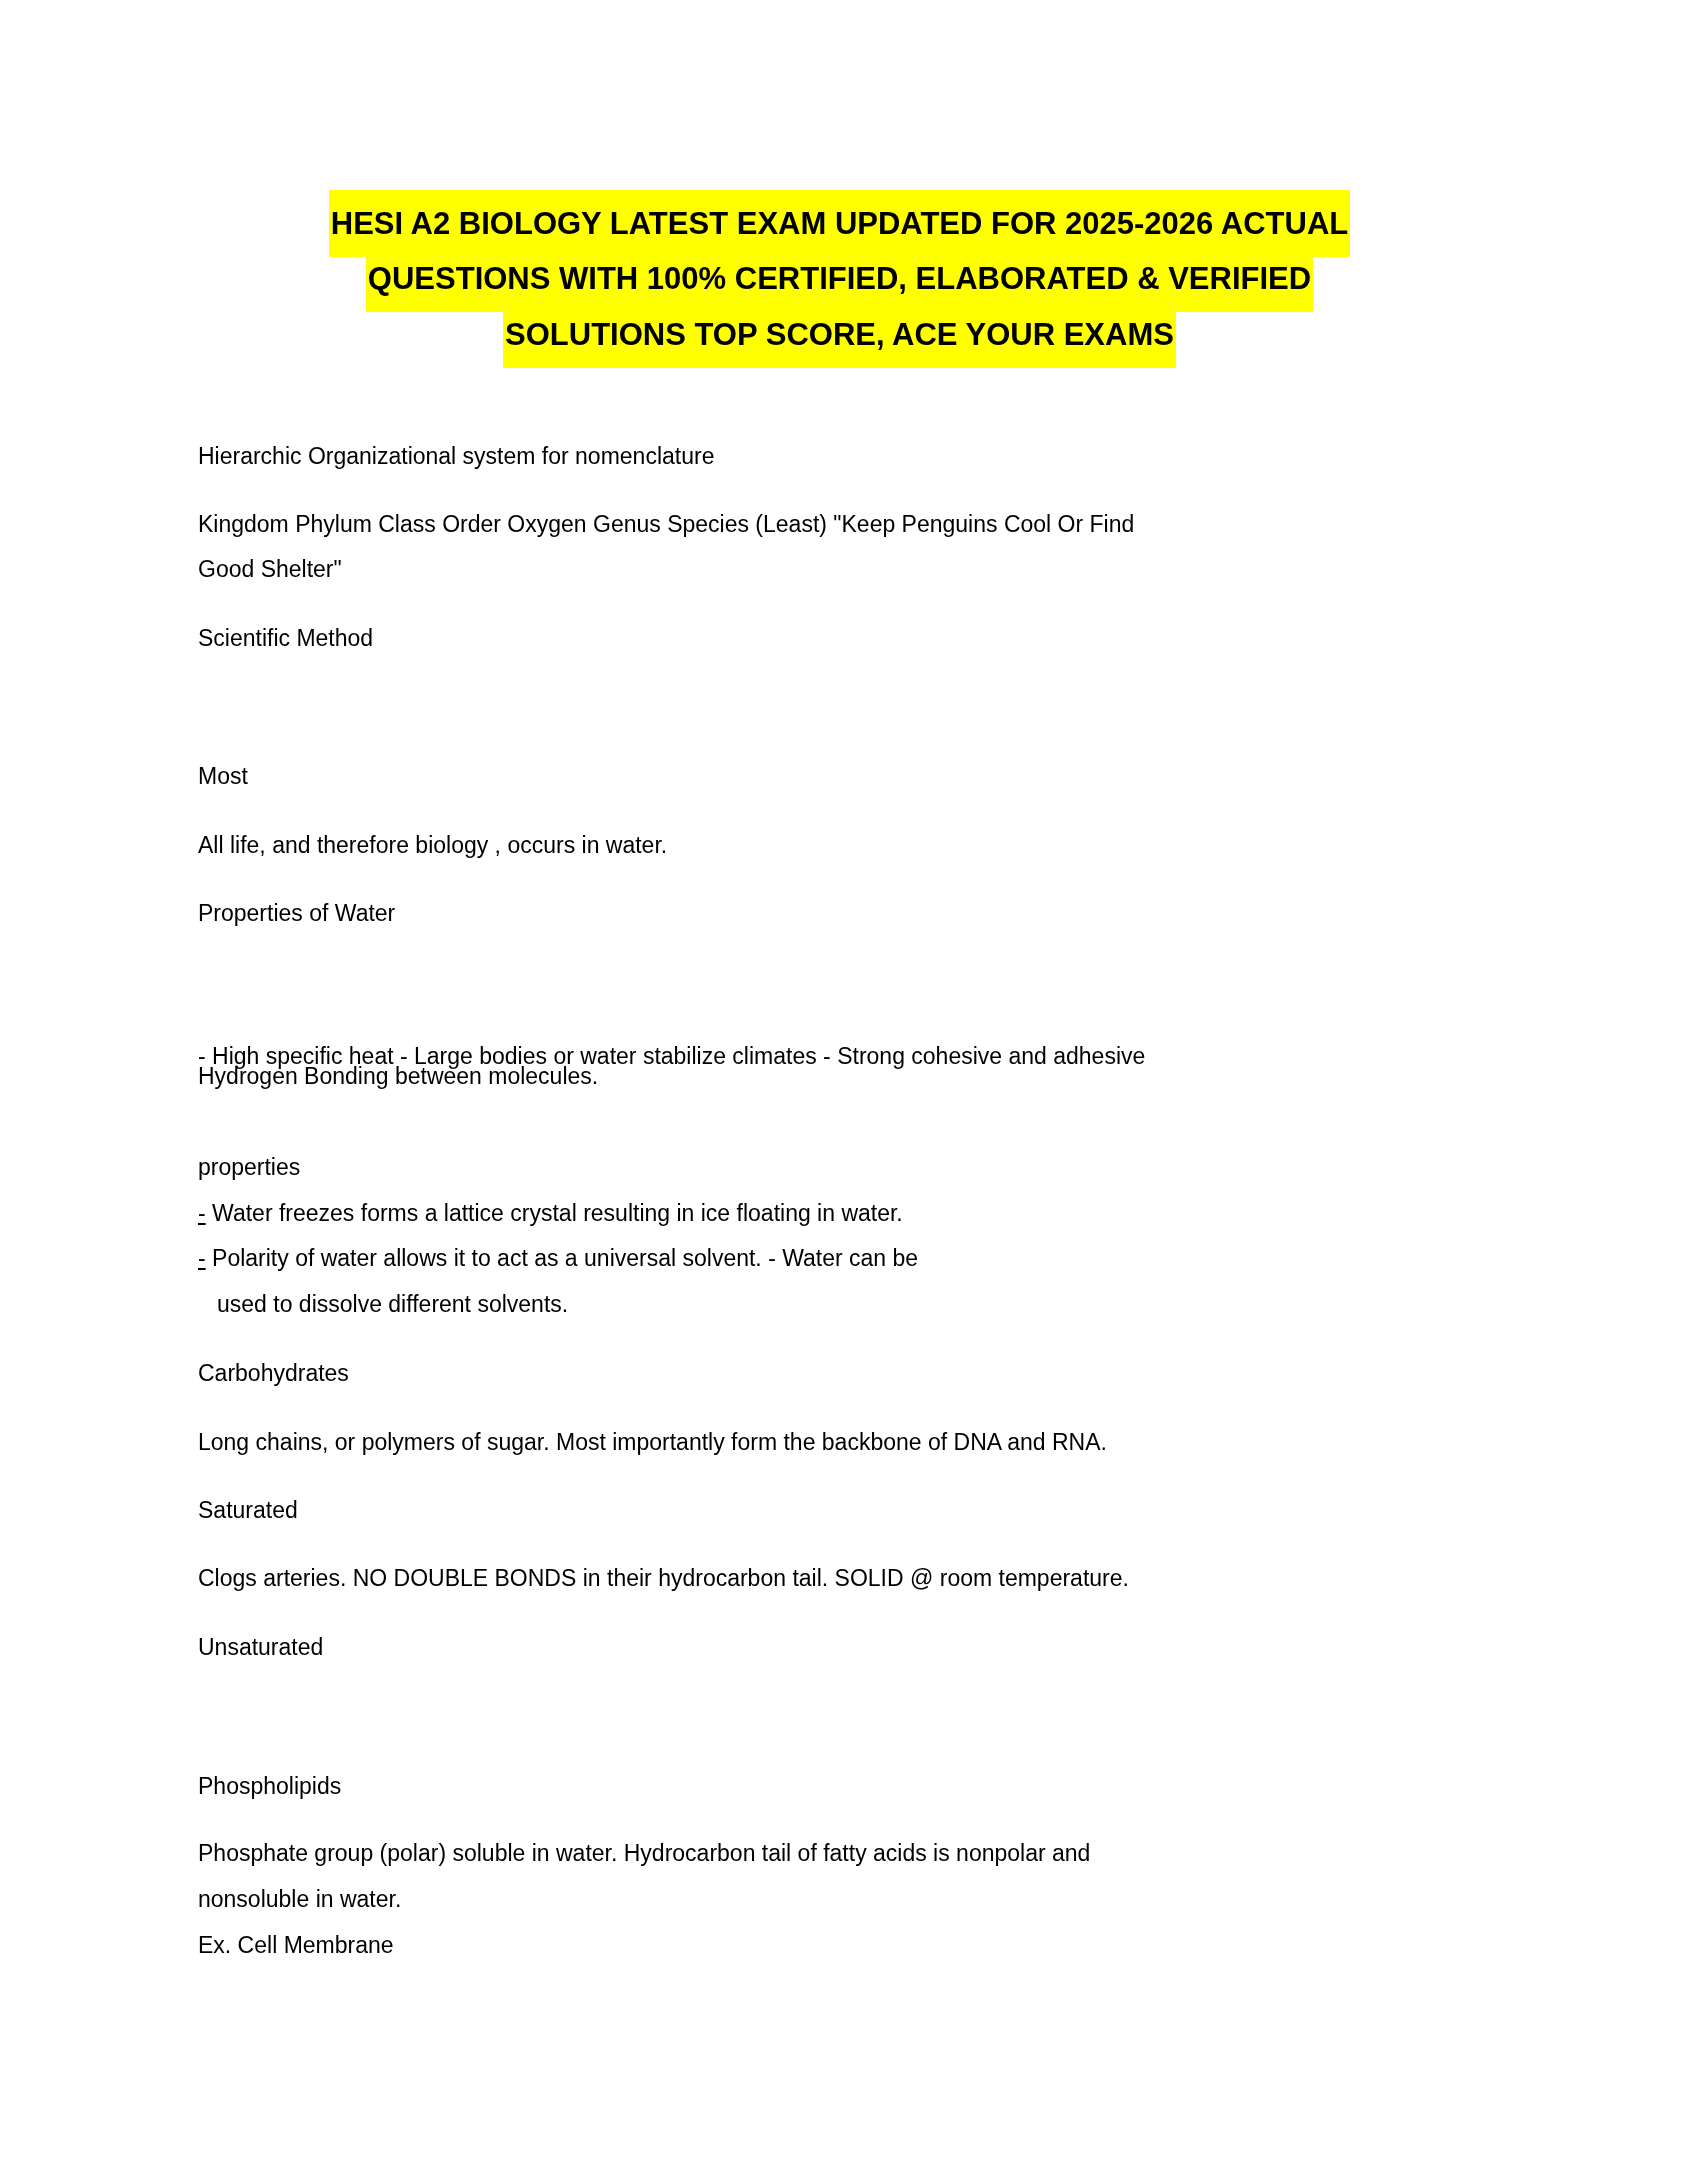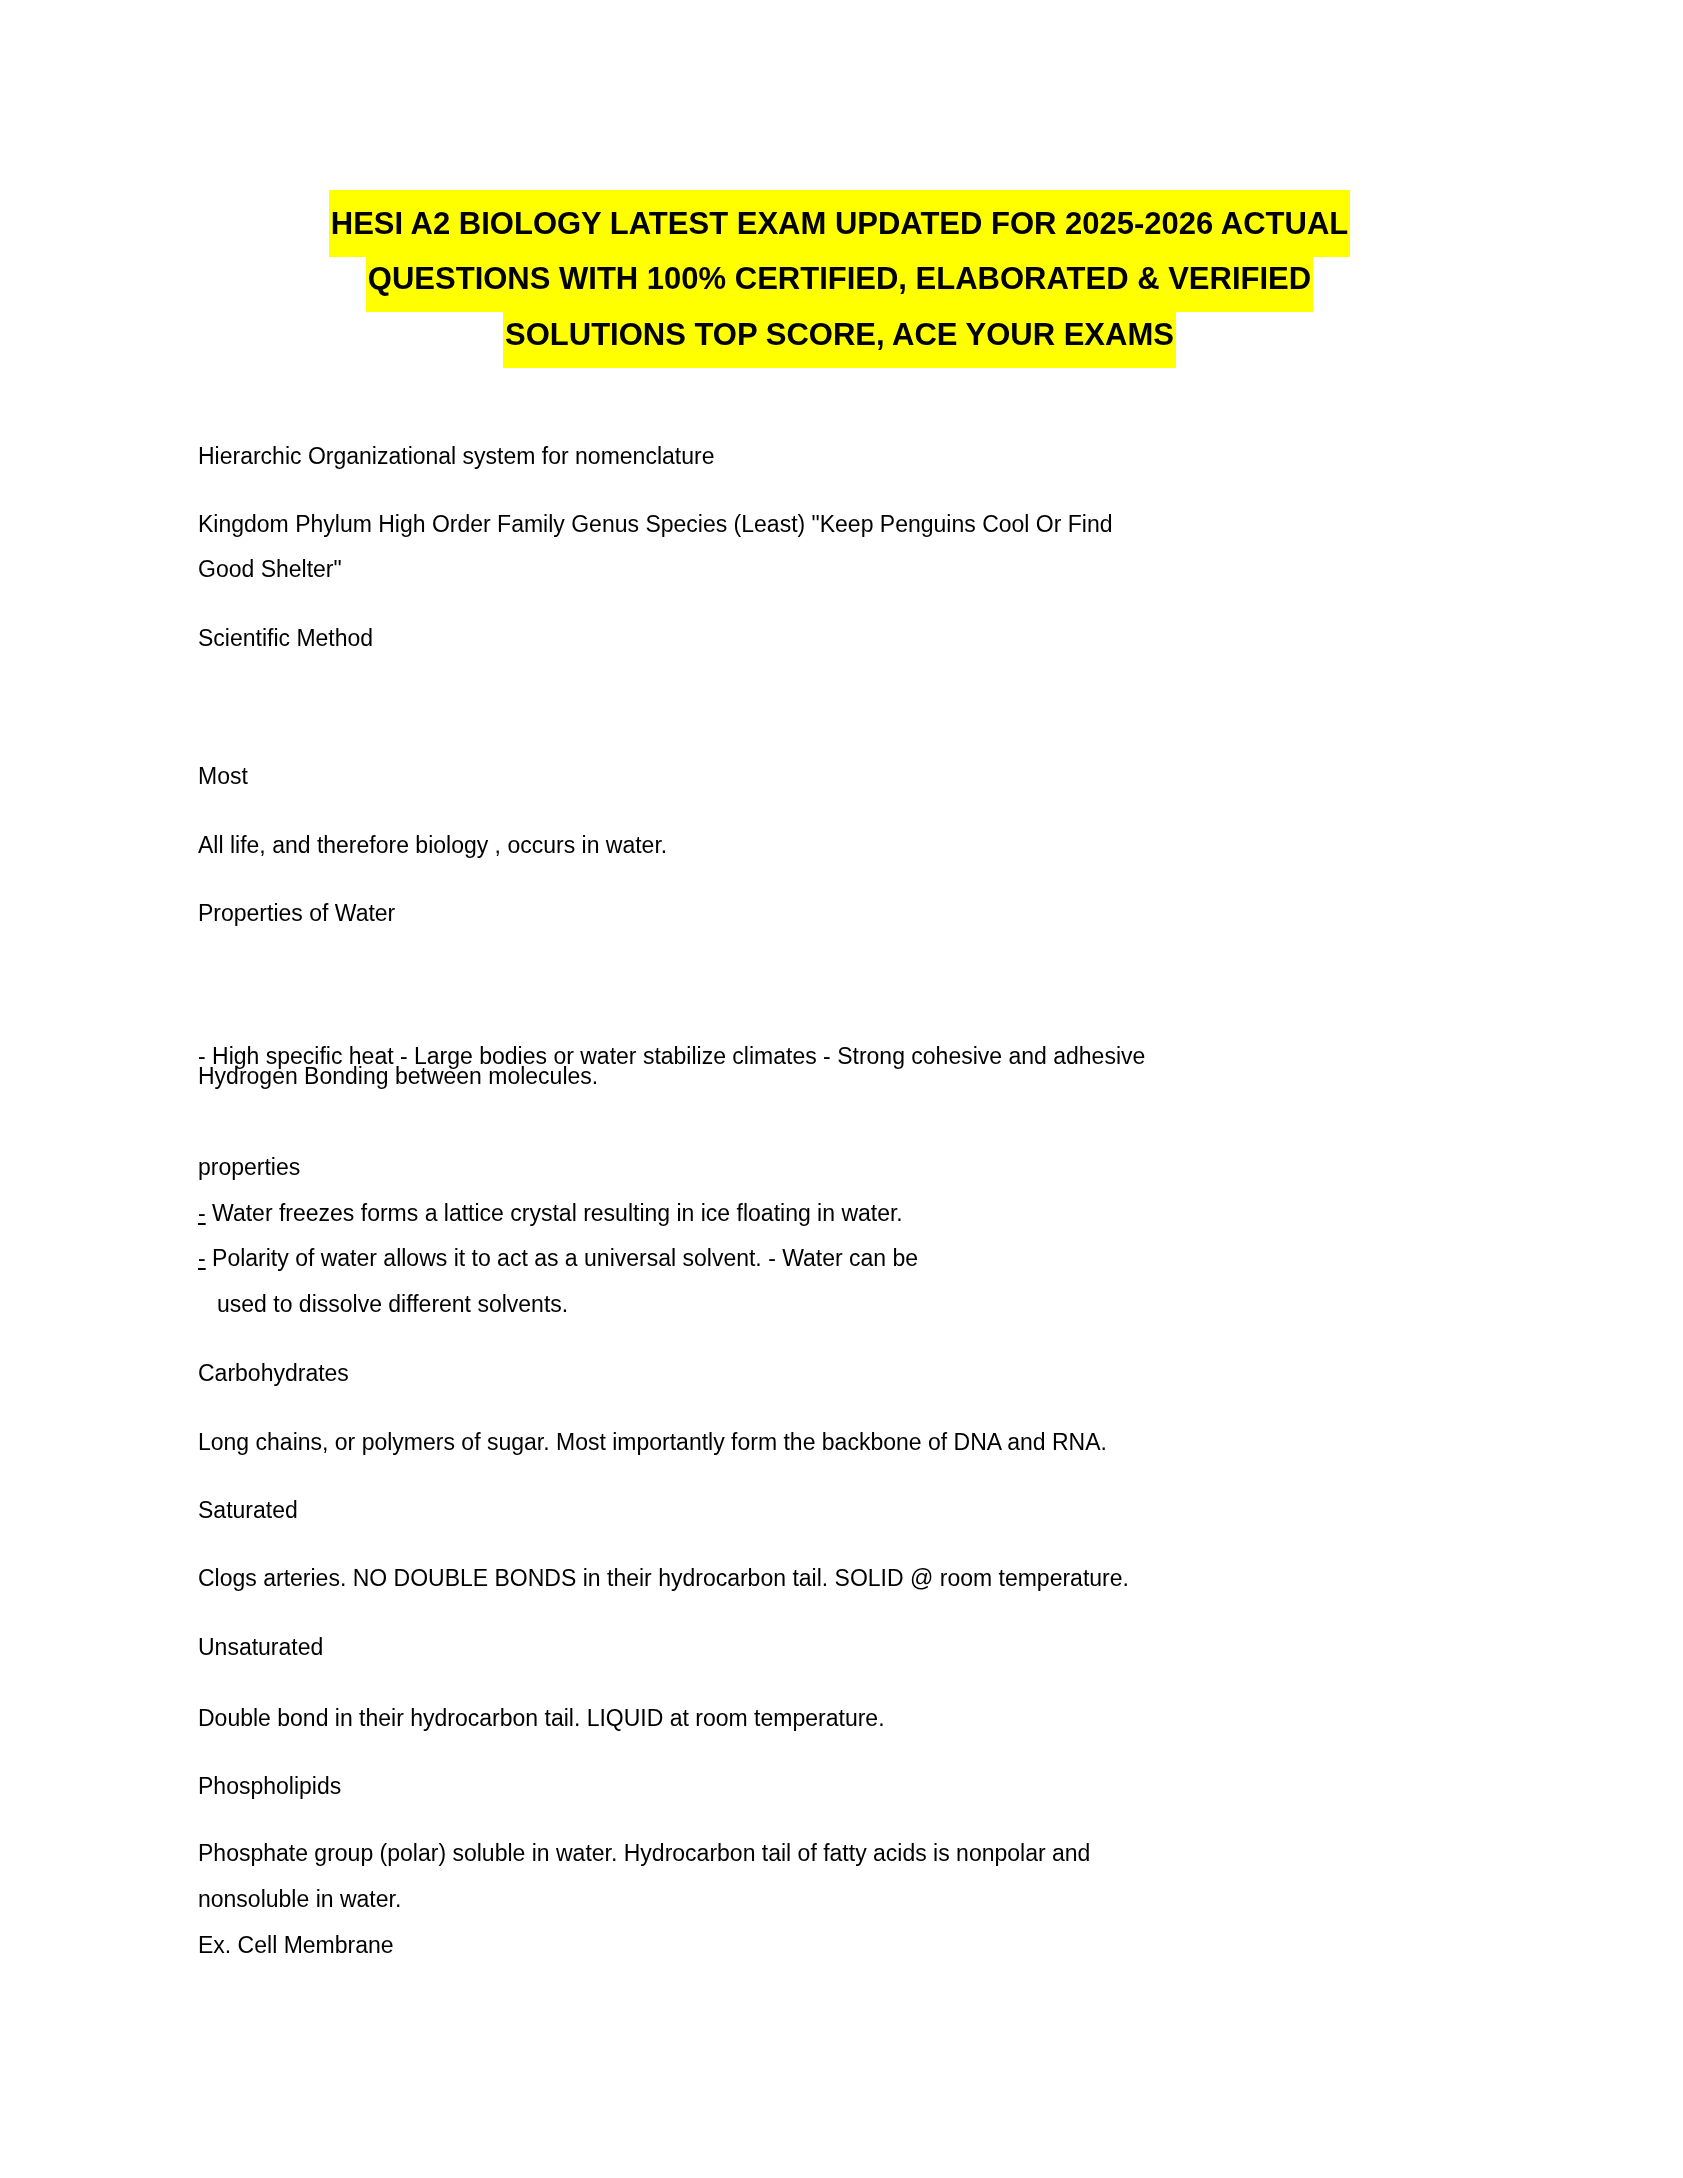--- a/index.html
+++ b/index.html
@@ -22,21 +22,21 @@
 </head>
 <body>
 
 <div class="page">
 
   <div class="title-line" style="top:198px"><span>HESI A2 BIOLOGY LATEST EXAM UPDATED FOR 2025-2026 ACTUAL</span></div>
   <div class="title-line" style="top:253px"><span>QUESTIONS WITH 100% CERTIFIED, ELABORATED &amp; VERIFIED</span></div>
   <div class="title-line" style="top:309px"><span>SOLUTIONS TOP SCORE, ACE YOUR EXAMS</span></div>
 
   <div class="line" style="top:440px">Hierarchic Organizational system for nomenclature</div>
-  <div class="line" style="top:508px">Kingdom Phylum High Order Family Genus Species (Least) "Keep Penguins Cool Or Find</div>
+  <div class="line" style="top:508px">Kingdom Phylum Class Order Oxygen Genus Species (Least) "Keep Penguins Cool Or Find</div>
   <div class="line" style="top:553px">Good Shelter"</div>
 
   <div class="line" style="top:622px">Scientific Method</div>
 
   <div class="line" style="top:760px">Most</div>
   <div class="line" style="top:829px">All life, and therefore biology , occurs in water.</div>
 
   <div class="line" style="top:897px">Properties of Water</div>
 
   <div class="line" style="top:1060px">Hydrogen Bonding between molecules.</div>
@@ -46,21 +46,20 @@
   <div class="line" style="top:1242px"><span class="dash">-</span><span> Polarity of water allows it to act as a universal solvent. - Water can be</span></div>
   <div class="line indent" style="top:1288px">used to dissolve different solvents.</div>
 
   <div class="line" style="top:1357px">Carbohydrates</div>
   <div class="line" style="top:1426px">Long chains, or polymers of sugar. Most importantly form the backbone of DNA and RNA.</div>
 
   <div class="line" style="top:1494px">Saturated</div>
   <div class="line" style="top:1562px">Clogs arteries. NO DOUBLE BONDS in their hydrocarbon tail. SOLID @ room temperature.</div>
 
   <div class="line" style="top:1631px">Unsaturated</div>
-  <div class="line" style="top:1702px">Double bond in their hydrocarbon tail. LIQUID at room temperature.</div>
 
   <div class="line" style="top:1770px">Phospholipids</div>
   <div class="line" style="top:1837px">Phosphate group (polar) soluble in water. Hydrocarbon tail of fatty acids is nonpolar and</div>
   <div class="line" style="top:1883px">nonsoluble in water.</div>
   <div class="line" style="top:1929px">Ex. Cell Membrane</div>
 
 </div>
 
 
 </body></html>

